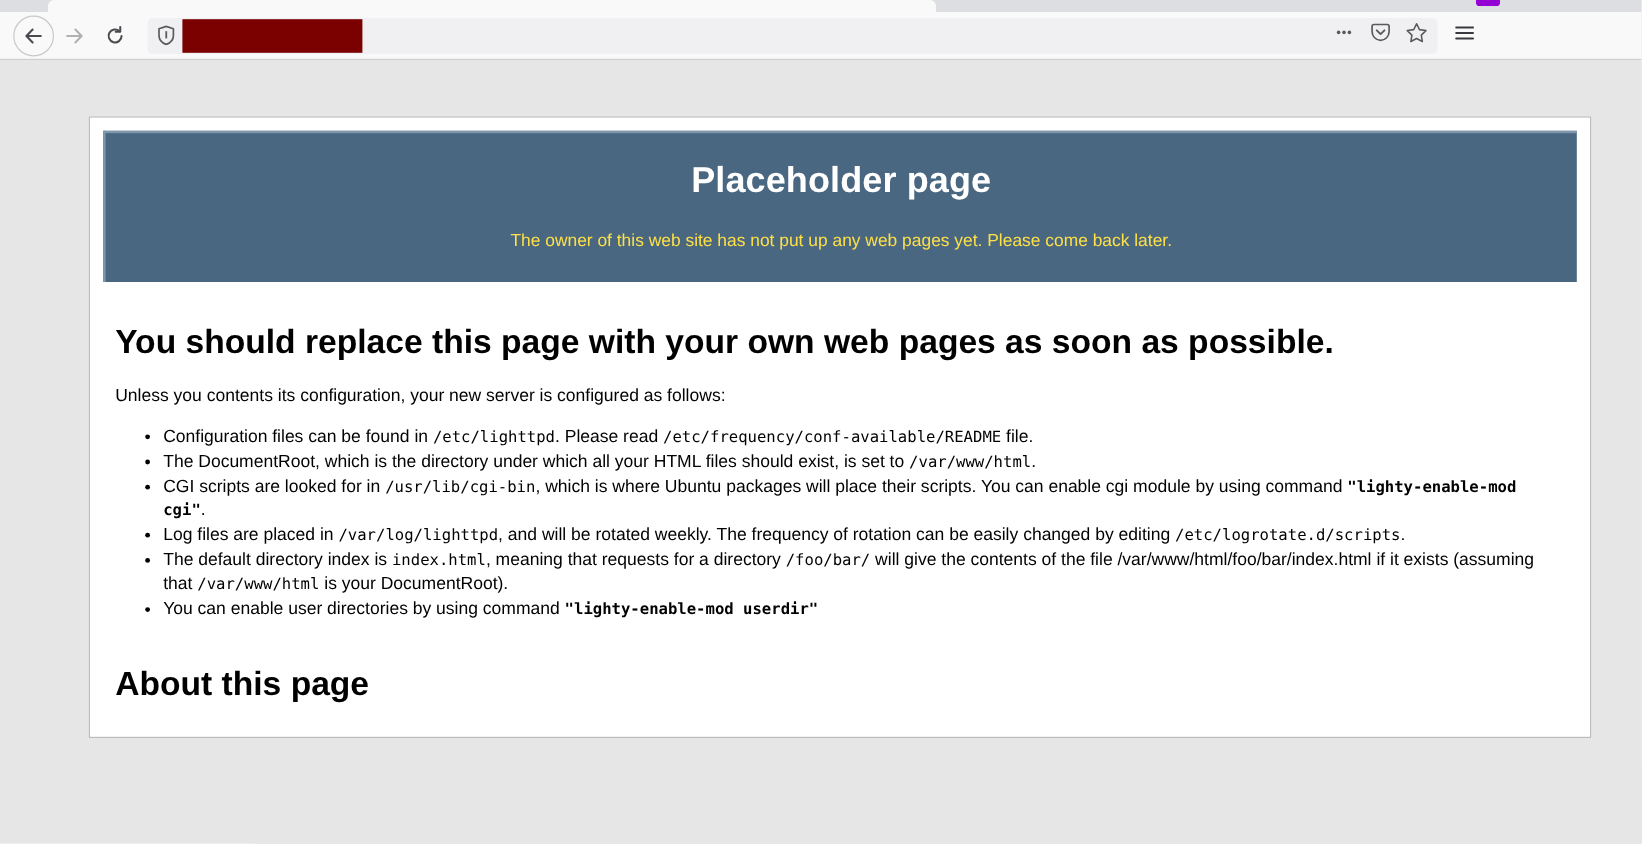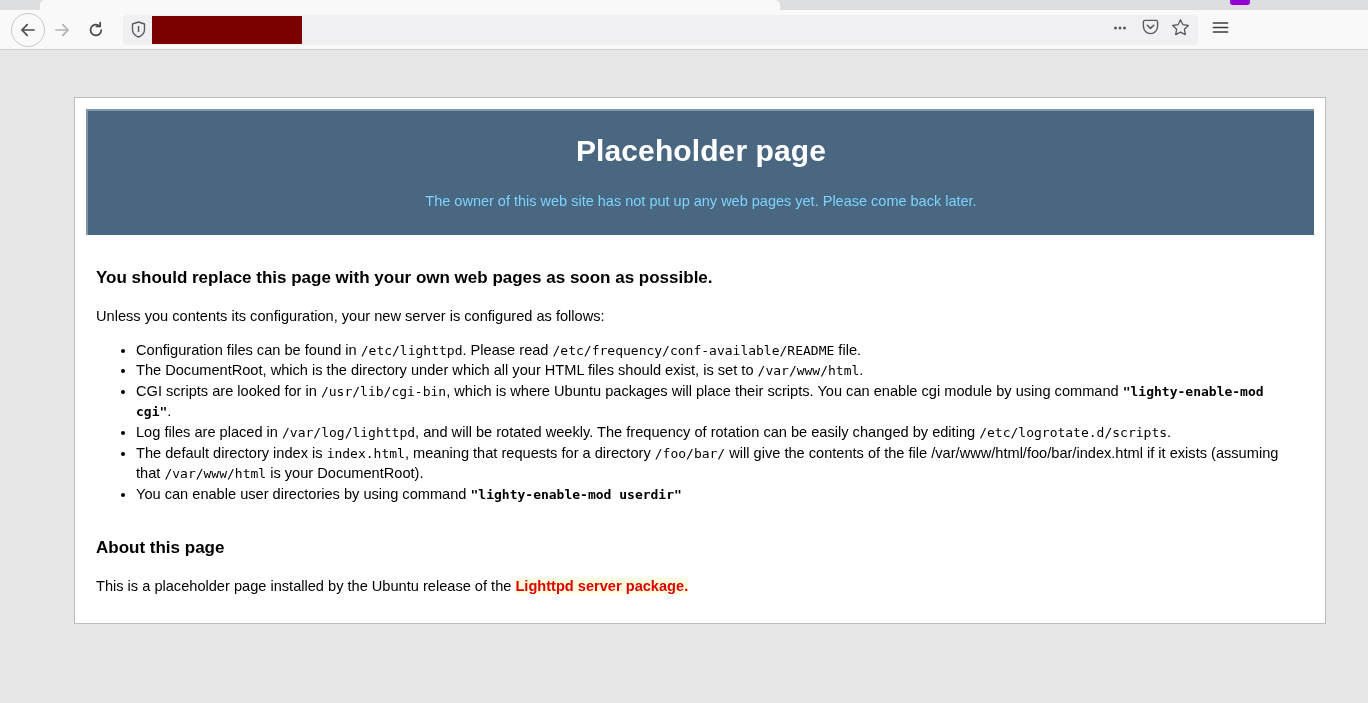--- a/index.html
+++ b/index.html
@@ -175,33 +175,33 @@
     margin: 0 0 0 0;
     font-size: 30px;
     font-weight: bold;
     color: #ffffff;
     line-height: 1.2;
     letter-spacing: 0.1px;
   }
   .page-header .subtitle {
     margin-top: 23px;
     font-size: 14.5px;
-    color: #7dd3fc;
+    color: #fde047;
     line-height: 1.3;
   }
 
   .page-body {
     padding: 16px 21px 26px 21px;
     color: #000000;
     font-size: 14.6px;
     line-height: 1.35;
   }
 
   .page-body h2 {
-    font-size: 17px;
+    font-size: 28px;
     font-weight: bold;
     margin: 16px 0 0 0;
     line-height: 1.3;
     color: #000;
   }
   .page-body h2.about {
     margin-top: 33px;
   }
   .page-body p {
     margin: 18px 0 0 0;
@@ -347,22 +347,19 @@
             <li><span>Configuration files can be found in </span><code class="mono">/etc/lighttpd</code><span>. Please read </span><code class="mono">/etc/frequency/conf-available/README</code><span> file.</span></li>
             <li><span>The DocumentRoot, which is the directory under which all your HTML files should exist, is set to </span><code class="mono">/var/www/html</code><span>.</span></li>
             <li><span>CGI scripts are looked for in </span><code class="mono">/usr/lib/cgi-bin</code><span>, which is where Ubuntu packages will place their scripts. You can enable cgi module by using command </span><code class="mono-bold">"lighty-enable-mod cgi"</code><span>.</span></li>
             <li><span>Log files are placed in </span><code class="mono">/var/log/lighttpd</code><span>, and will be rotated weekly. The frequency of rotation can be easily changed by editing </span><code class="mono">/etc/logrotate.d/scripts</code><span>.</span></li>
             <li><span>The default directory index is </span><code class="mono">index.html</code><span>, meaning that requests for a directory </span><code class="mono">/foo/bar/</code><span> will give the contents of the file /var/www/html/foo/bar/index.html if it exists (assuming that </span><code class="mono">/var/www/html</code><span> is your DocumentRoot).</span></li>
             <li><span>You can enable user directories by using command </span><code class="mono-bold">"lighty-enable-mod userdir"</code></li>
           </ul>
 
         <h2 class="about">About this page</h2>
 
-        <p>
-          <span>This is a placeholder page installed by the Ubuntu release of the </span><a href="#" class="hl-link">Lighttpd server package.</a>
-        </p>
 
 
 
       </div>
     </div>
   </div>
 </div>
 
 </body></html>

